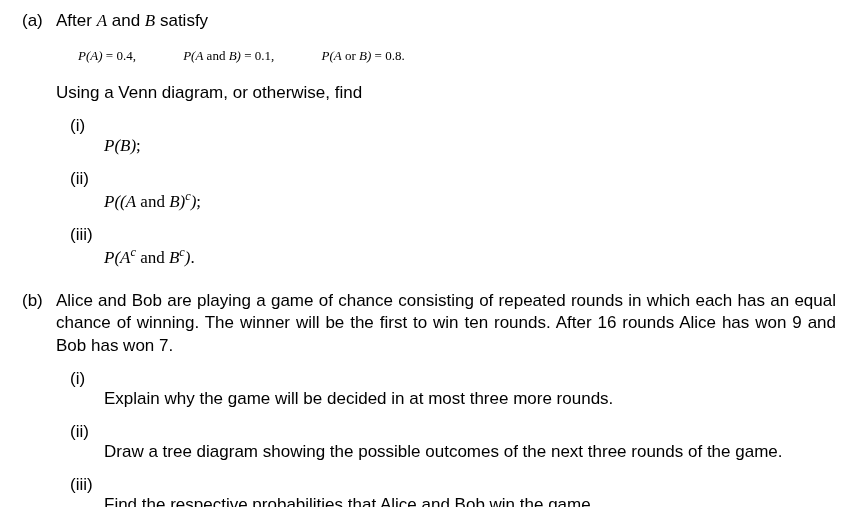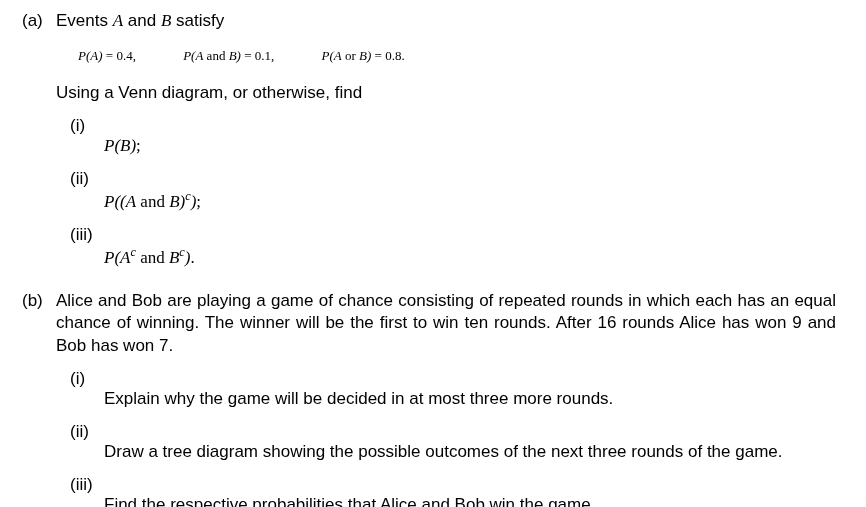--- a/index.html
+++ b/index.html
@@ -65,21 +65,21 @@
 </style>
 </head>
 <body>
 
 <div class="page">
 
   <div class="part">
     <div class="part-label">(a)</div>
     <div class="part-body">
       <div>
-        <span>Events </span><span class="mi">A</span><span> and </span><span class="mi">B</span><span> satisfy</span>
+        <span>After </span><span class="mi">A</span><span> and </span><span class="mi">B</span><span> satisfy</span>
       </div>
 
       <div class="eqrow">
         <span class="chunk">
           <span class="mi">P(A)</span><span class="mr"> = 0.4,</span>
         </span>
         <span class="chunk">
           <span class="mi">P(A</span><span class="mr"> and </span><span class="mi">B)</span><span class="mr"> = 0.1,</span>
         </span>
         <span class="chunk">

